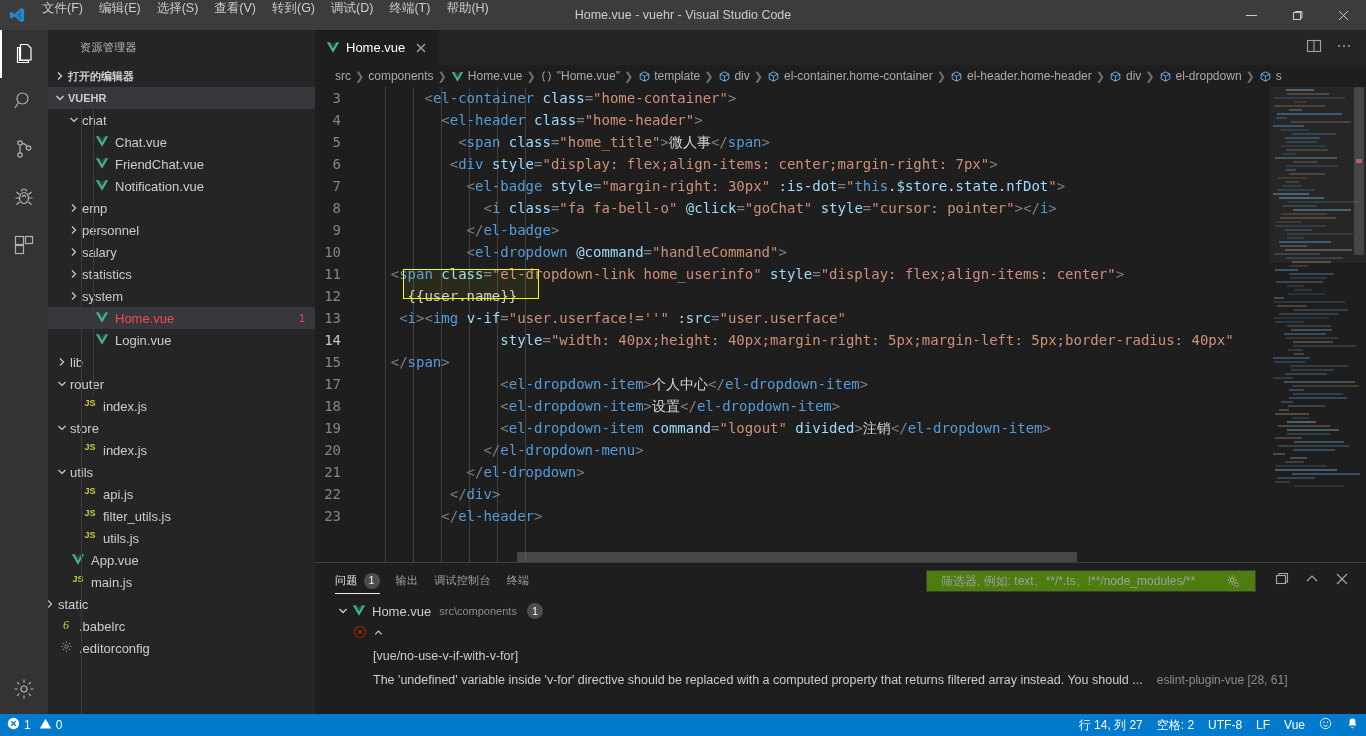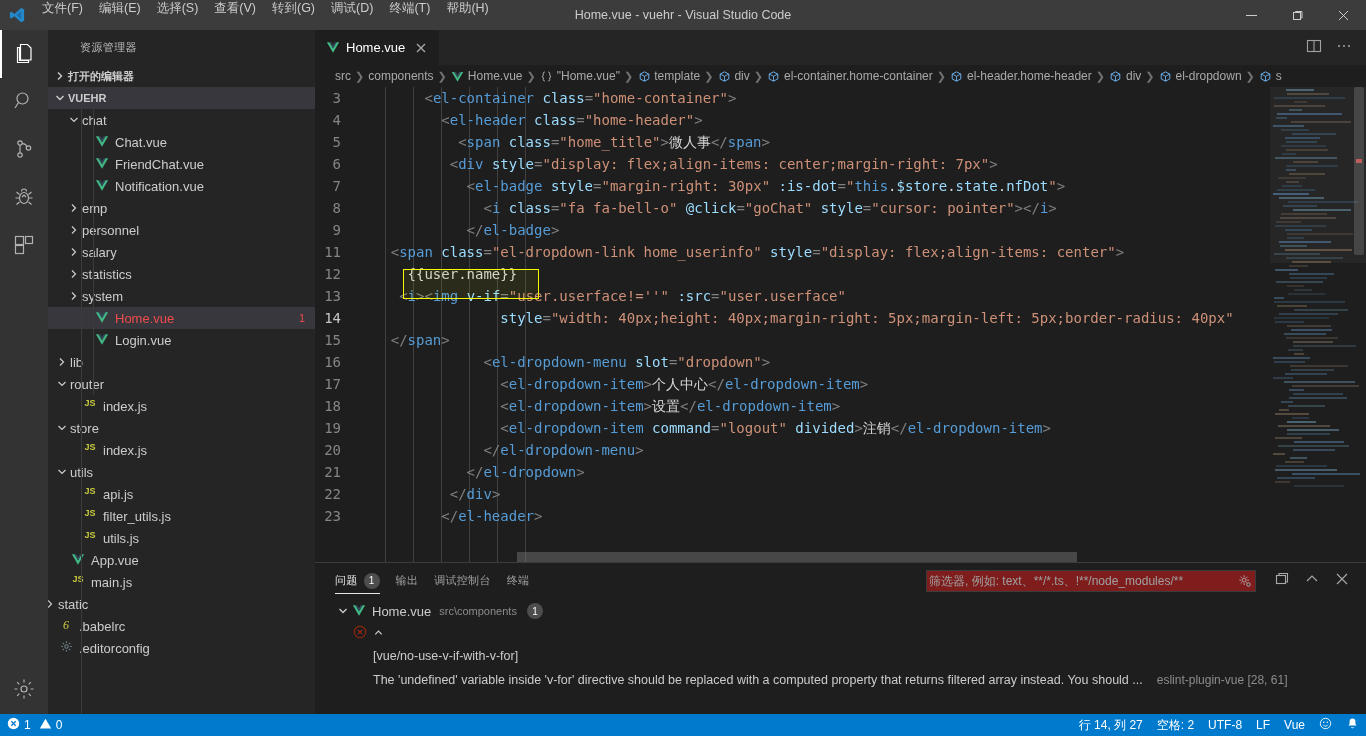--- a/index.html
+++ b/index.html
@@ -157,22 +157,22 @@
     gap:6px; position:relative; cursor:pointer; letter-spacing:.3px;
   }
   .ptab.active { color:#e7e7e7; }
   .ptab.active::after { content:""; position:absolute; left:0; right:0; bottom:4px; height:1px; background:#e7e7e7; }
   .ptab .pbadge {
     background:#4d4d4d; color:#ffffff; border-radius:9px; min-width:16px; height:16px;
     font-size:10px; display:inline-flex; align-items:center; justify-content:center; padding:0 5px;
   }
   .panel-actions { margin-left:auto; display:flex; align-items:center; gap:2px; padding-right:10px; }
   .filter-box {
-    width:330px; height:22px; background:#7f1d1d; border:1px solid #3c3c3c; display:flex; align-items:center;
-    padding:0 2px; font-size:12px; color:#a0a0a0; margin-right:10px;
+    width:330px; height:22px; background:#4d7c0f; border:1px solid #3c3c3c; display:flex; align-items:center;
+    padding:0 14px; font-size:12px; color:#a0a0a0; margin-right:10px;
   }
   .filter-box input {
     flex:1 1 auto; background:transparent; border:none; outline:none; color:#cccccc;
     font-size:12px; font-family:"Liberation Sans",sans-serif;
   }
   .filter-box input::placeholder { color:#a0a0a0; opacity:1; }
   .filter-gear { width:16px; height:16px; display:flex; align-items:center; justify-content:center; opacity:.8; }
   .filter-gear svg { width:14px; height:14px; stroke:#cccccc; fill:none; stroke-width:1.1; }
   .pact { width:28px; height:28px; display:flex; align-items:center; justify-content:center; opacity:.8; }
   .pact svg { width:16px; height:16px; stroke:#cccccc; fill:none; stroke-width:1.1; }
@@ -670,26 +670,26 @@
             <div class="ig" style="left:168px;"></div>
           </div>
           <div id="code-lines">
               <div class="code-line"><span class="ln">3</span><span class="code-text"><span class="t-txt">        </span><span class="t-brk">&lt;</span><span class="t-tag">el-container</span><span class="t-txt"> </span><span class="t-attr">class</span><span class="t-brk">=</span><span class="t-str">"home-container"</span><span class="t-brk">&gt;</span></span></div>
               <div class="code-line"><span class="ln">4</span><span class="code-text"><span class="t-txt">          </span><span class="t-brk">&lt;</span><span class="t-tag">el-header</span><span class="t-txt"> </span><span class="t-attr">class</span><span class="t-brk">=</span><span class="t-str">"home-header"</span><span class="t-brk">&gt;</span></span></div>
               <div class="code-line"><span class="ln">5</span><span class="code-text"><span class="t-txt">            </span><span class="t-brk">&lt;</span><span class="t-tag">span</span><span class="t-txt"> </span><span class="t-attr">class</span><span class="t-brk">=</span><span class="t-str">"home_title"</span><span class="t-brk">&gt;</span><span class="t-txt">微人事</span><span class="t-brk">&lt;/</span><span class="t-tag">span</span><span class="t-brk">&gt;</span></span></div>
               <div class="code-line"><span class="ln">6</span><span class="code-text"><span class="t-txt">           </span><span class="t-brk">&lt;</span><span class="t-tag">div</span><span class="t-txt"> </span><span class="t-attr">style</span><span class="t-brk">=</span><span class="t-str">"display: flex;align-items: center;margin-right: 7px"</span><span class="t-brk">&gt;</span></span></div>
               <div class="code-line"><span class="ln">7</span><span class="code-text"><span class="t-txt">             </span><span class="t-brk">&lt;</span><span class="t-tag">el-badge</span><span class="t-txt"> </span><span class="t-attr">style</span><span class="t-brk">=</span><span class="t-str">"margin-right: 30px"</span><span class="t-txt"> </span><span class="t-attr">:is-dot</span><span class="t-brk">=</span><span class="t-str">"</span><span class="t-dollar">this</span><span class="t-punc">.</span><span class="t-prop">$store</span><span class="t-punc">.</span><span class="t-prop">state</span><span class="t-punc">.</span><span class="t-prop">nfDot</span><span class="t-str">"</span><span class="t-brk">&gt;</span></span></div>
               <div class="code-line"><span class="ln">8</span><span class="code-text"><span class="t-txt">               </span><span class="t-brk">&lt;</span><span class="t-tag">i</span><span class="t-txt"> </span><span class="t-attr">class</span><span class="t-brk">=</span><span class="t-str">"fa fa-bell-o"</span><span class="t-txt"> </span><span class="t-attr">@click</span><span class="t-brk">=</span><span class="t-str">"goChat"</span><span class="t-txt"> </span><span class="t-attr">style</span><span class="t-brk">=</span><span class="t-str">"cursor: pointer"</span><span class="t-brk">&gt;</span><span class="t-brk">&lt;/</span><span class="t-tag">i</span><span class="t-brk">&gt;</span></span></div>
               <div class="code-line"><span class="ln">9</span><span class="code-text"><span class="t-txt">             </span><span class="t-brk">&lt;/</span><span class="t-tag">el-badge</span><span class="t-brk">&gt;</span></span></div>
+              <div class="code-line"><span class="ln">10</span><span class="code-text"><span class="t-txt">             </span><span class="t-brk">&lt;</span><span class="t-tag">el-dropdown</span><span class="t-txt"> </span><span class="t-attr">@command</span><span class="t-brk">=</span><span class="t-str">"handleCommand"</span><span class="t-brk">&gt;</span></span></div>
               <div class="code-line"><span class="ln">11</span><span class="code-text"><span class="t-txt">    </span><span class="t-brk">&lt;</span><span class="t-tag">span</span><span class="t-txt"> </span><span class="t-attr">class</span><span class="t-brk">=</span><span class="t-str">"el-dropdown-link home_userinfo"</span><span class="t-txt"> </span><span class="t-attr">style</span><span class="t-brk">=</span><span class="t-str">"display: flex;align-items: center"</span><span class="t-brk">&gt;</span></span></div>
               <div class="code-line"><span class="ln">12</span><span class="code-text"><span class="t-txt">      </span><span class="t-txt">{{user.name}}</span></span></div>
               <div class="code-line"><span class="ln">13</span><span class="code-text"><span class="t-txt">     </span><span class="t-brk">&lt;</span><span class="t-tag">i</span><span class="t-brk">&gt;</span><span class="t-brk">&lt;</span><span class="t-tag">img</span><span class="t-txt"> </span><span class="t-attr">v-if</span><span class="t-brk">=</span><span class="t-str">"user.userface!=''"</span><span class="t-txt"> </span><span class="t-attr">:src</span><span class="t-brk">=</span><span class="t-str">"user.userface"</span></span></div>
               <div class="code-line current"><span class="ln cur">14</span><span class="code-text"><span class="t-txt">                 </span><span class="t-attr">style</span><span class="t-brk">=</span><span class="t-str">"width: 40px;height: 40px;margin-right: 5px;margin-left: 5px;border-radius: 40px"</span></span></div>
               <div class="code-line"><span class="ln">15</span><span class="code-text"><span class="t-txt">    </span><span class="t-brk">&lt;/</span><span class="t-tag">span</span><span class="t-brk">&gt;</span></span></div>
-              <div class="code-line"><span class="ln">16</span><span class="code-text"><span class="t-txt">               </span><span class="t-brk">&lt;</span><span class="t-tag">el-dropdown-menu</span><span class="t-txt"> </span><span class="t-attr">slot</span><span class="t-brk">=</span><span class="t-str">"dropdown"</span><span class="t-brk">&gt;</span></span></div>
               <div class="code-line"><span class="ln">17</span><span class="code-text"><span class="t-txt">                 </span><span class="t-brk">&lt;</span><span class="t-tag">el-dropdown-item</span><span class="t-brk">&gt;</span><span class="t-txt">个人中心</span><span class="t-brk">&lt;/</span><span class="t-tag">el-dropdown-item</span><span class="t-brk">&gt;</span></span></div>
               <div class="code-line"><span class="ln">18</span><span class="code-text"><span class="t-txt">                 </span><span class="t-brk">&lt;</span><span class="t-tag">el-dropdown-item</span><span class="t-brk">&gt;</span><span class="t-txt">设置</span><span class="t-brk">&lt;/</span><span class="t-tag">el-dropdown-item</span><span class="t-brk">&gt;</span></span></div>
               <div class="code-line"><span class="ln">19</span><span class="code-text"><span class="t-txt">                 </span><span class="t-brk">&lt;</span><span class="t-tag">el-dropdown-item</span><span class="t-txt"> </span><span class="t-attr">command</span><span class="t-brk">=</span><span class="t-str">"logout"</span><span class="t-txt"> </span><span class="t-attr">divided</span><span class="t-brk">&gt;</span><span class="t-txt">注销</span><span class="t-brk">&lt;/</span><span class="t-tag">el-dropdown-item</span><span class="t-brk">&gt;</span></span></div>
               <div class="code-line"><span class="ln">20</span><span class="code-text"><span class="t-txt">               </span><span class="t-brk">&lt;/</span><span class="t-tag">el-dropdown-menu</span><span class="t-brk">&gt;</span></span></div>
               <div class="code-line"><span class="ln">21</span><span class="code-text"><span class="t-txt">             </span><span class="t-brk">&lt;/</span><span class="t-tag">el-dropdown</span><span class="t-brk">&gt;</span></span></div>
               <div class="code-line"><span class="ln">22</span><span class="code-text"><span class="t-txt">           </span><span class="t-brk">&lt;/</span><span class="t-tag">div</span><span class="t-brk">&gt;</span></span></div>
               <div class="code-line"><span class="ln">23</span><span class="code-text"><span class="t-txt">          </span><span class="t-brk">&lt;/</span><span class="t-tag">el-header</span><span class="t-brk">&gt;</span></span></div>
             </div>
           <div class="highlight-box" id="hl-box" style="top: 182px; left: 88px; width: 136px; height: 30px; border-color: rgb(248, 248, 0);"></div>
           <div class="h-scrollbar" style="width:850px;">

